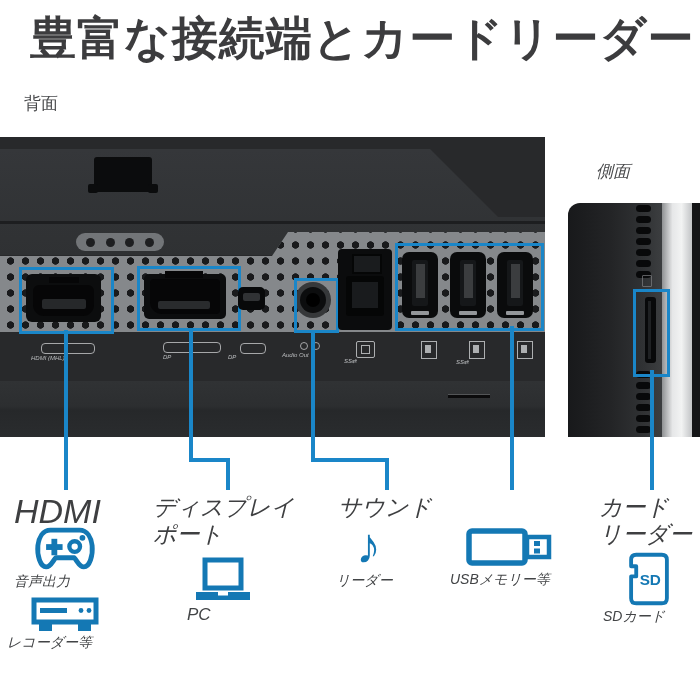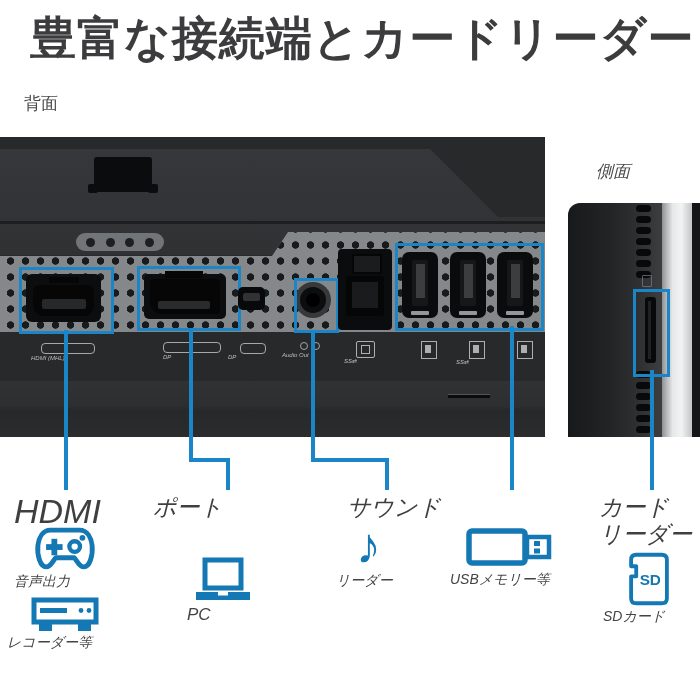--- a/index.html
+++ b/index.html
@@ -206,23 +206,24 @@
   <div class="abs cline" style="left:189px;top:458px;width:41px;height:4px;"></div>
   <div class="abs cline" style="left:226px;top:458px;width:4px;height:32px;"></div>
   <div class="abs cline" style="left:311px;top:330px;width:4px;height:132px;"></div>
   <div class="abs cline" style="left:311px;top:458px;width:78px;height:4px;"></div>
   <div class="abs cline" style="left:385px;top:458px;width:4px;height:32px;"></div>
   <div class="abs cline" style="left:510px;top:326px;width:4px;height:164px;"></div>
   <div class="abs cline" style="left:650px;top:370px;width:4px;height:120px;"></div>
 
   <div class="abs biglab ctr" style="left:14px;top:492px;width:104px;">HDMI</div>
   <div class="abs midlab ctr" style="left:153px;top:494px;width:144px;">
+    <span style="display:block;">ディスプレイ</span>
     <span style="display:block;">ポート</span>
   </div>
-  <div class="abs midlab ctr" style="left:347px;top:494px;width:100px;">サウンド</div>
+  <div class="abs midlab ctr" style="left:338px;top:494px;width:100px;">サウンド</div>
   <div class="abs midlab ctr" style="left:599px;top:494px;width:104px;">
     <span style="display:block;">カード</span>
     <span style="display:block;">リーダー</span>
   </div>
 
   <div class="abs blue-icon" style="left:34px;top:525px;">
     <svg width="62" height="47" viewBox="0 0 64 48">
       <path d="M17 5 C9 5 5 13 4 21 C3 31 6.5 43 12.5 43 C17.5 43 19.5 36.5 22.5 33.5 H41.5 C44.5 36.5 46.5 43 51.5 43 C57.5 43 61 31 60 21 C59 13 55 5 47 5 Z" fill="none" stroke="currentColor" stroke-width="5" stroke-linejoin="round"></path>
       <rect x="12.5" y="19.5" width="17" height="6" fill="currentColor"></rect>
       <rect x="18" y="14" width="6" height="17" fill="currentColor"></rect>

